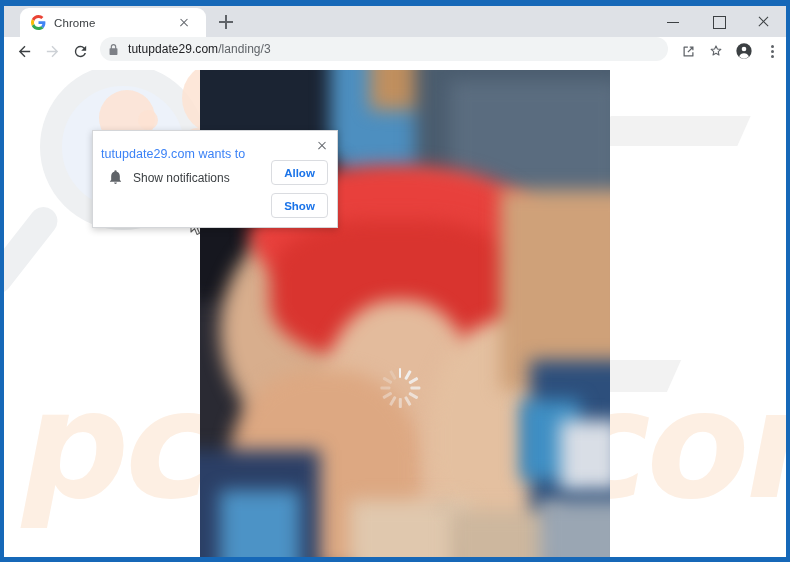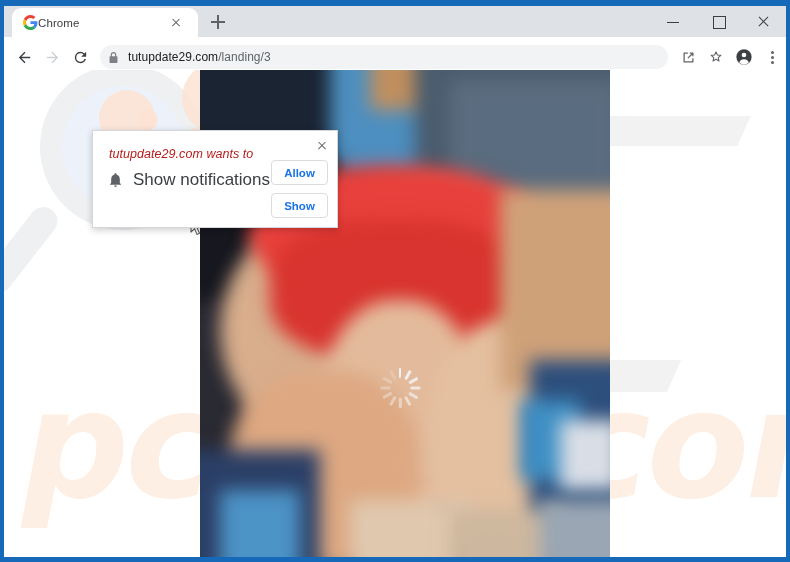--- a/index.html
+++ b/index.html
@@ -29,26 +29,27 @@
 
   
   .tabstrip {
     position: absolute; top: 6px; left: 0; right: 0;
     height: 31px;
     background: #dee1e6;
     display: flex; align-items: flex-end;
   }
   .tab {
     position: relative;
-    margin-left: 8px;
+    margin-left: 16px;
     width: 186px; height: 29px;
     background: #ffffff;
     border-radius: 9px 9px 0 0;
     display: flex; align-items: center;
     padding: 0 14px 0 11px;
+    gap: 8px;
   }
   .tab-favicon {
     width: 15px; height: 15px;
     flex: 0 0 15px;
     display: block;
   }
   .tab-title {
     flex: 1 1 auto;
     font-size: 11.5px;
     color: #3c4043;
@@ -104,21 +105,21 @@
     width: 13px; height: 1.2px; background: #3c4043;
   }
   .wc-close::before { transform: rotate(45deg); }
   .wc-close::after  { transform: rotate(-45deg); }
 
   
   .toolbar {
     position: absolute; top: 37px; left: 0; right: 0;
     height: 41px;
     background: #ffffff;
-    display: flex; align-items: center;
+    display: flex; align-items: flex-start;
     padding: 0 6px 0 6px;
     border-bottom: 1px solid #dadce0;
   }
   .navbtn {
     width: 28px; height: 28px;
     position: relative; flex: 0 0 28px;
     display: flex; align-items: center; justify-content: center;
   }
   .navbtn svg { display: block; }
 
@@ -267,31 +268,30 @@
     position: absolute; right: 6px; top: 5px;
     width: 18px; height: 18px;
   }
   .perm-close::before, .perm-close::after {
     content:""; position: absolute; left: 4px; top: 8.5px;
     width: 10px; height: 1.2px; background: #5f6368;
   }
   .perm-close::before { transform: rotate(45deg); }
   .perm-close::after  { transform: rotate(-45deg); }
   .perm-title {
-    position: absolute; left: 16px; top: 16px;
-    font-size: 12.5px; color: #b91c1c;
+    position: absolute; left: 8px; top: 16px;
+    font-size: 12.5px; color: #3b82f6;
     letter-spacing: .05px;
-    font-style: italic;
   }
   .perm-row {
     position: absolute; left: 16px; top: 39px;
     display: flex; align-items: center; gap: 11px;
   }
   .perm-row .label {
-    font-size: 17px; color: #3c4043;
+    font-size: 12px; color: #3c4043;
   }
   .perm-actions {
     position: absolute; right: 9px; bottom: 9px;
     display: flex; gap: 8px; flex-direction: column;
   }
   .perm-btn {
     min-width: 57px; height: 25px;
     padding: 0 12px;
     background: #ffffff;
     border: 1px solid #dadce0;

